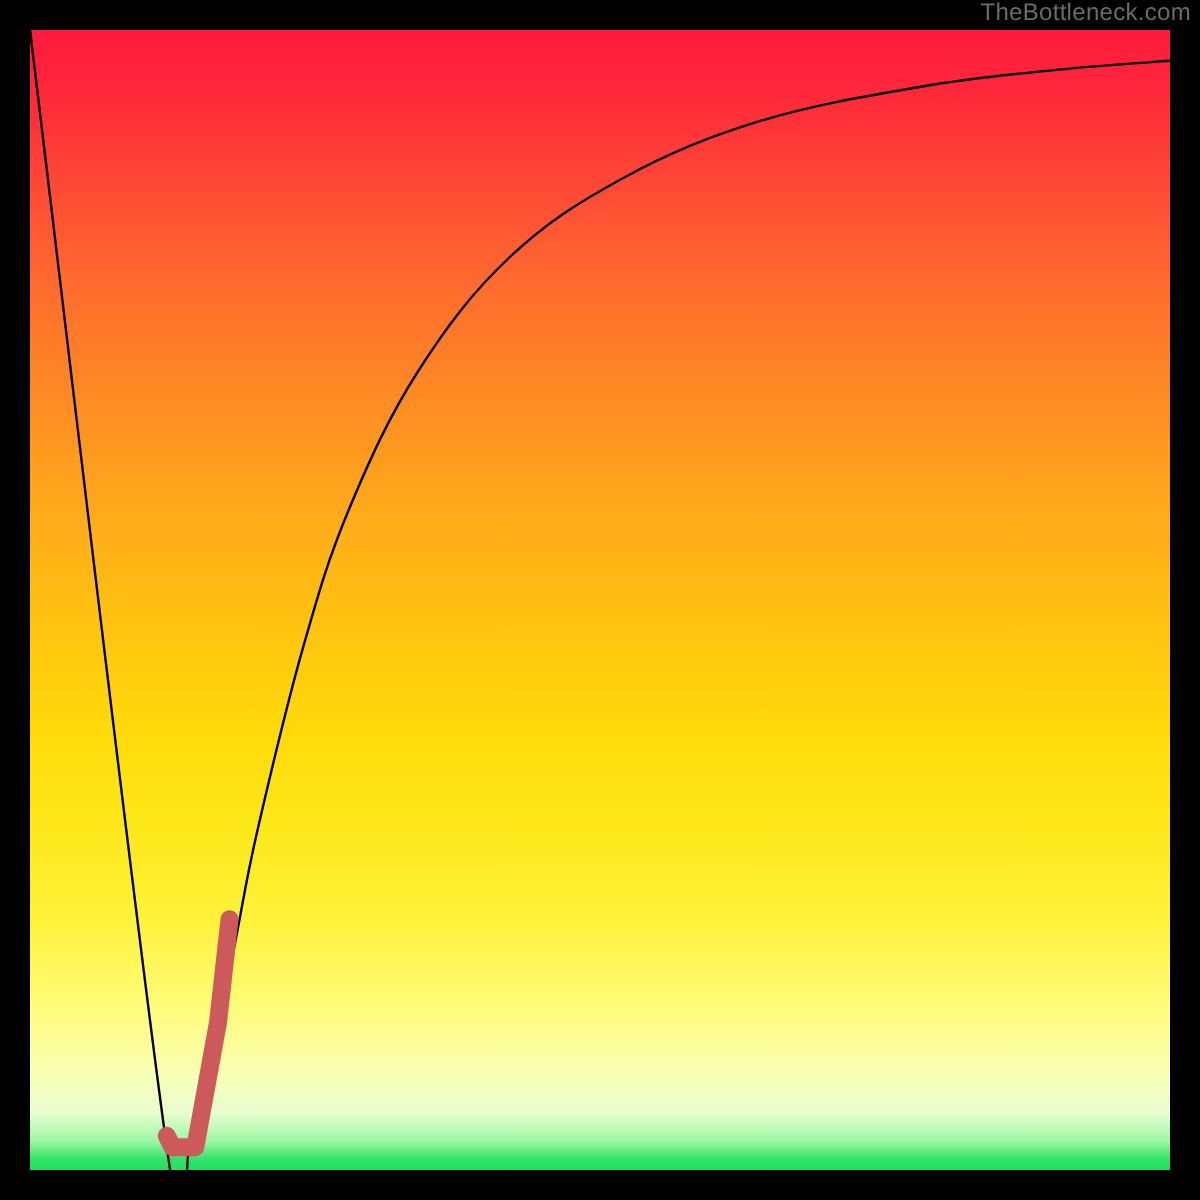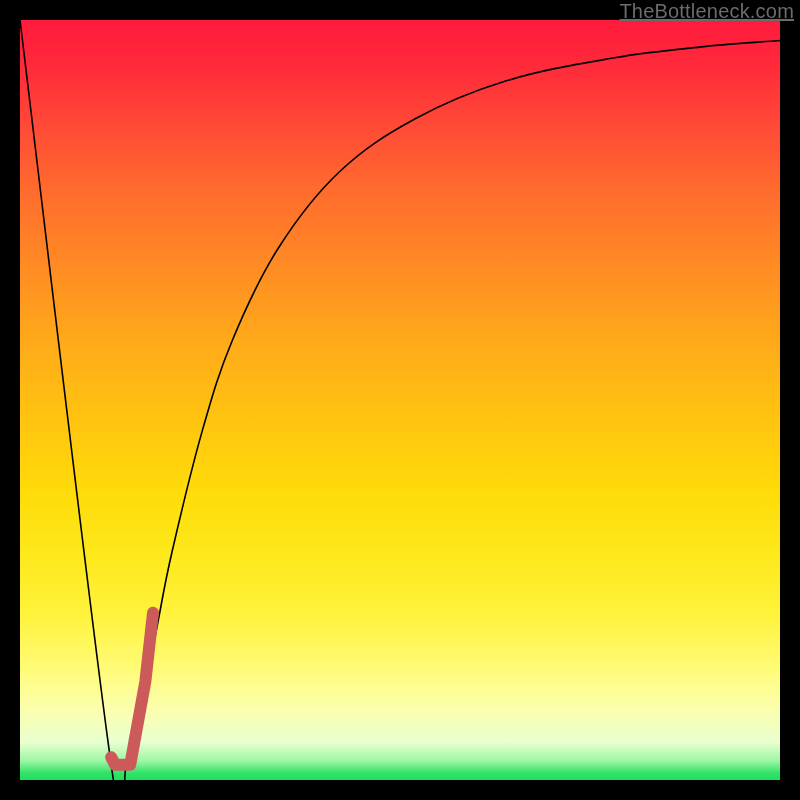--- a/index.html
+++ b/index.html
@@ -48,25 +48,24 @@
     top: 0;
     width: 760px;
     height: 760px;
     overflow: visible;
   }
   .watermark {
     position: absolute;
     top: 0px;
     right: 6px;
     color: #6b6b6b;
-    font-size: 20px;
+    font-size: 16px;
     font-weight: 500;
     letter-spacing: 0.2px;
     user-select: none;
-    text-decoration: underline;
   }
 </style>
 </head>
 <body>
 
 <div class="frame">
   <div class="plot">
     <svg viewBox="0 0 760 760">
       <path id="curve-path" fill="none" stroke="#000000" stroke-width="1.6" stroke-linecap="round" d="M 0.00 0.00 C 16.42 134.06, 72.05 610.74, 91.20 744.80 C 110.35 878.86, 100.93 755.74, 106.40 744.80 C 111.87 733.86, 116.13 708.62, 121.60 684.00 C 127.07 659.38, 131.33 635.36, 136.80 608.00 C 142.27 580.64, 143.79 567.57, 152.00 532.00 C 160.21 496.43, 171.46 448.70, 182.40 410.40 C 193.34 372.10, 199.12 352.03, 212.80 319.20 C 226.48 286.37, 239.25 258.10, 258.40 228.00 C 277.55 197.90, 294.58 175.26, 319.20 152.00 C 343.82 128.74, 365.10 115.22, 395.20 98.80 C 425.30 82.38, 450.83 71.74, 486.40 60.80 C 521.97 49.86, 557.23 44.16, 592.80 38.00 C 628.37 31.84, 653.90 29.75, 684.00 26.60 C 714.10 23.45, 746.32 21.61, 760.00 20.52"></path>
       <path id="marker-path" fill="none" stroke="#cc5a5a" stroke-width="12" stroke-linecap="round" stroke-linejoin="round" d="M 91.20 737.20 L 95.00 744.80 L 110.20 744.80 L 125.40 661.20 L 133.00 592.80"></path>

